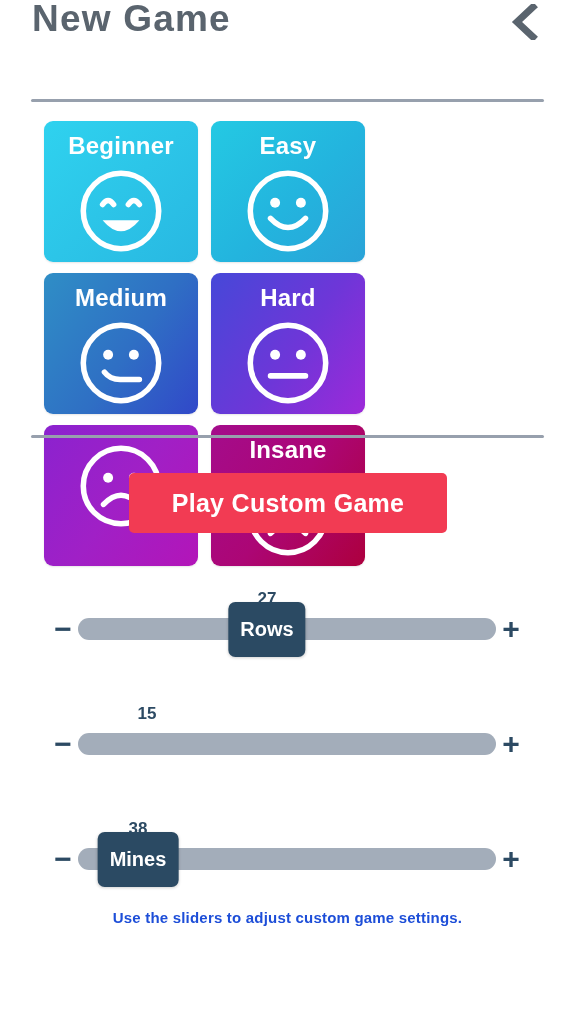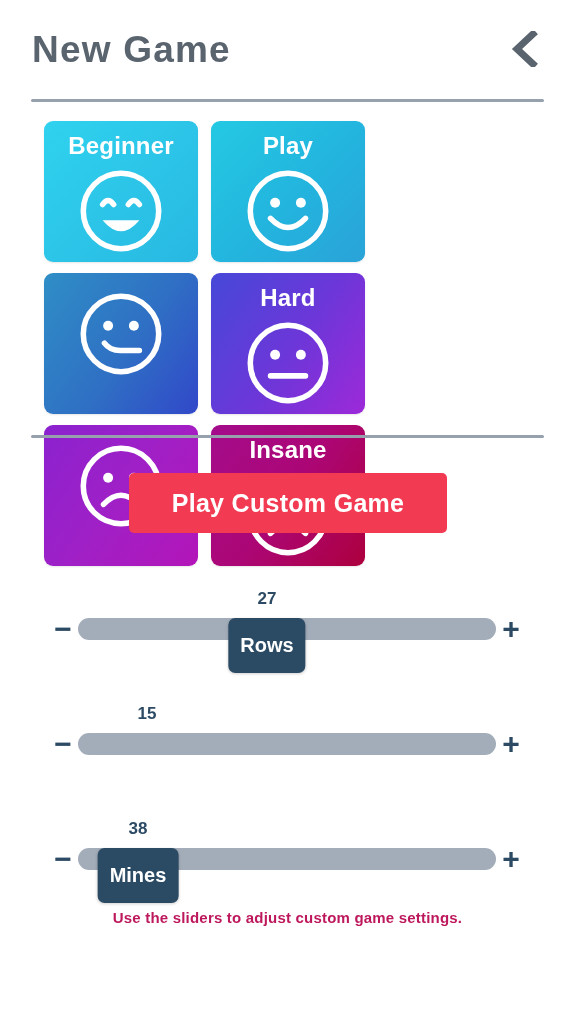--- a/index.html
+++ b/index.html
@@ -17,21 +17,21 @@
     background: #ffffff;
   }
 
   
   .header {
     position: absolute;
     left: 0; top: 0;
     width: 575px;
     height: 98px;
     display: flex;
-    align-items: center;
+    align-items: flex-start;
     justify-content: space-between;
     padding: 0 30px 0 32px;
   }
   .page-title {
     font-size: 37px;
     font-weight: bold;
     color: #5a646e;
     letter-spacing: 1.2px;
     line-height: 1;
   }
@@ -170,33 +170,32 @@
     border-radius: 7px;
     display: flex;
     align-items: center;
     justify-content: center;
     padding: 4px 12px;
     color: #ffffff;
     font-size: 20px;
     font-weight: bold;
     cursor: pointer;
     box-shadow: 0 1px 3px rgba(0,0,0,0.18);
-    margin-top: 16px;
   }
 
   
   .hint {
     position: absolute;
     left: 0;
     top: 909px;
     width: 575px;
     text-align: center;
     font-size: 15px;
     font-weight: bold;
-    color: #be185d;
+    color: #1d4ed8;
     letter-spacing: 0.2px;
   }
 </style>
 </head>
 <body>
 
 <div class="screen">
 
   <div class="header">
     <div class="page-title">New Game</div>
@@ -219,32 +218,33 @@
         <svg width="92" height="92" viewBox="0 0 100 100">
           <circle cx="50" cy="50" r="41" fill="none" stroke="#fff" stroke-width="6"></circle>
           <path d="M30 43 q6 -9 12 0" fill="none" stroke="#fff" stroke-width="6" stroke-linecap="round"></path>
           <path d="M58 43 q6 -9 12 0" fill="none" stroke="#fff" stroke-width="6" stroke-linecap="round"></path>
           <path d="M30 60 q20 24 40 0 z" fill="#fff"></path>
         </svg>
       </div>
     </div>
 
     <div class="tile t-easy">
-      <div class="tile-label">Play</div>
+      <div class="tile-label">Easy</div>
       <div class="tile-face">
         <svg width="92" height="92" viewBox="0 0 100 100">
           <circle cx="50" cy="50" r="41" fill="none" stroke="#fff" stroke-width="6"></circle>
           <circle cx="36" cy="41" r="5.4" fill="#fff"></circle>
           <circle cx="64" cy="41" r="5.4" fill="#fff"></circle>
           <path d="M31 58 q19 20 38 0" fill="none" stroke="#fff" stroke-width="6" stroke-linecap="round"></path>
         </svg>
       </div>
     </div>
 
     <div class="tile t-medium">
+      <div class="tile-label">Medium</div>
       <div class="tile-face">
         <svg width="92" height="92" viewBox="0 0 100 100">
           <circle cx="50" cy="50" r="41" fill="none" stroke="#fff" stroke-width="6"></circle>
           <circle cx="36" cy="41" r="5.4" fill="#fff"></circle>
           <circle cx="64" cy="41" r="5.4" fill="#fff"></circle>
           <path d="M32 60 q6 8 17 8 l21 0" fill="none" stroke="#fff" stroke-width="6" stroke-linecap="round"></path>
         </svg>
       </div>
     </div>
 

